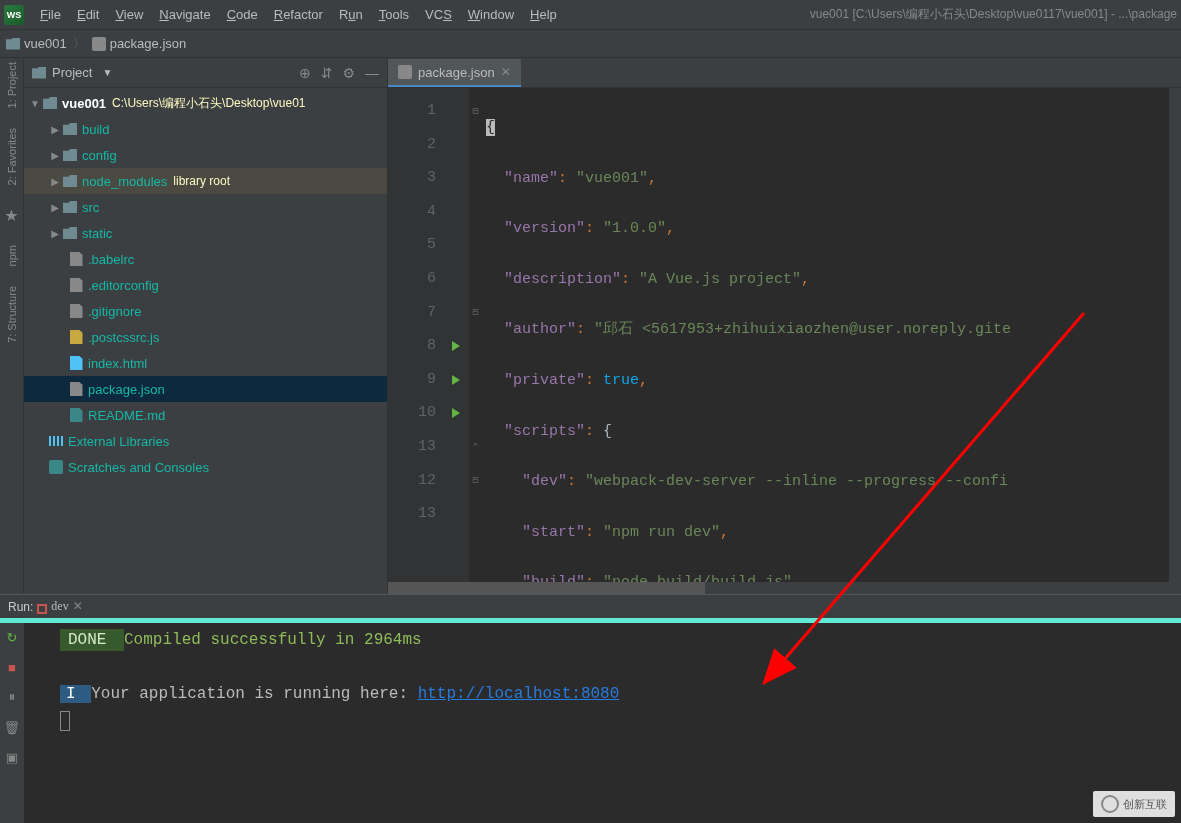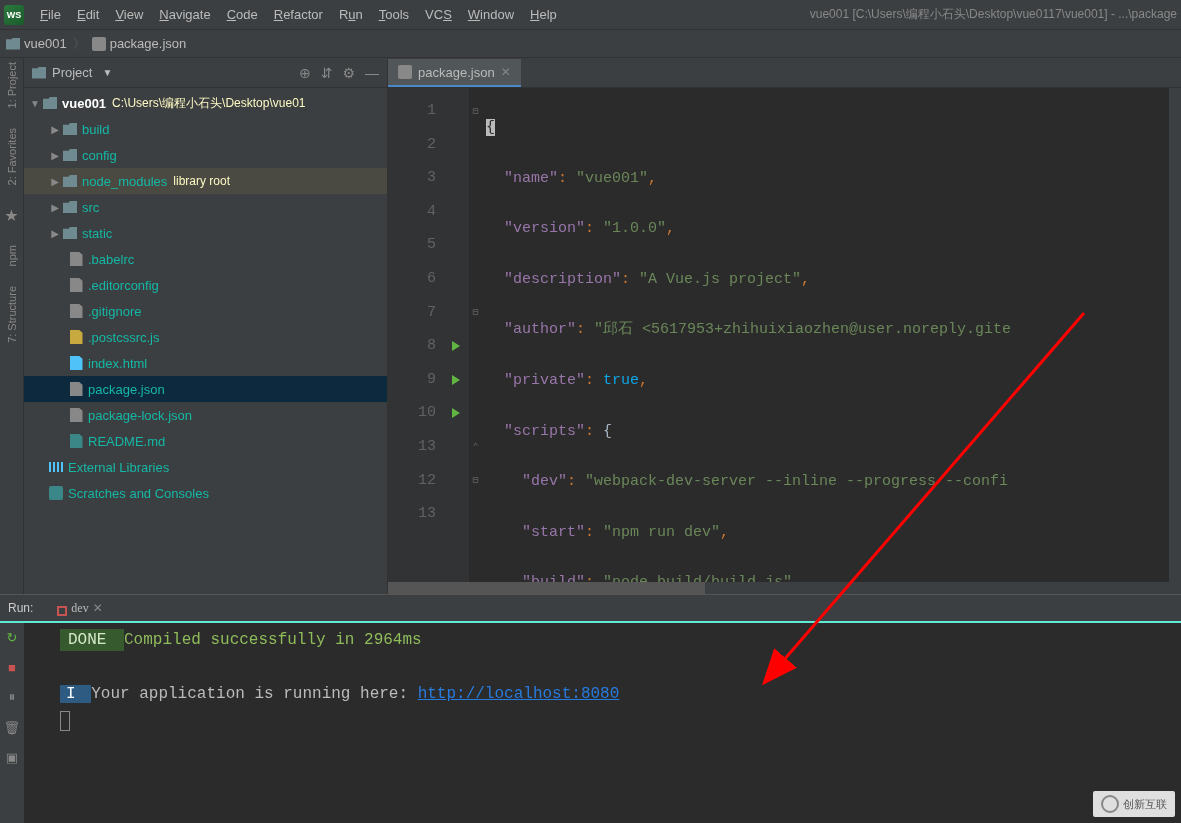--- a/index.html
+++ b/index.html
@@ -83,21 +83,21 @@
 .code .key { color:#9876aa;}
 .code .str { color:#6a8759;}
 .code .bool { color:#0ea5e9;}
 .code .punct { color:#cc7832;}
 .code .brace{color:#a9b7c6;}
 .code .cursor { background:#bbbbbb; color:#2b2b2b;}
 .bottom-panel {
   height: 229px; background:#2b2b2b; border-top:1px solid #555;
   display:flex;
 }
-.run-tab-bar{height:28px;background:#3c3f41;display:flex;align-items:center;padding:0 8px;font-size:12px;gap:24px;border-bottom:2px solid #5eead4;}
+.run-tab-bar{height:28px;background:#3c3f41;display:flex;align-items:center;padding:0 8px;font-size:12px;gap:4px;border-bottom:5px solid #5eead4;}
 .run-tab-bar .run-label{color:#ccc;}
 .run-tab-bar .config{display:flex;align-items:flex-end;gap:4px;font-family:Liberation Serif, serif;}
 .run-tab-bar .red-sq{width:10px;height:10px;border:2px solid #c75450;}
 .run-left{width:24px;background:#3c3f41;display:flex;flex-direction:column;align-items:center;padding-top:6px;gap:14px;}
 .run-left .ctl{width:16px;height:16px;display:flex;align-items:center;justify-content:center;font-size:13px;}
 .run-content{flex:1;font-family:"Consolas","Courier New",monospace;font-size:16px;padding:8px 4px;color:#bbb;position:relative;}
 .run-content .done-badge{background:#365a2e;color:#d4e8c8;padding:2px 8px;}
 .run-content .compiled{color:#8fbc5a;}
 .run-content .info-badge{background:#2e5b82;color:#fff;padding:0 6px;}
 .run-content .url{color:#287bde;text-decoration:underline;}
@@ -241,26 +241,20 @@
         <span class="name">index.html</span>
       </div>
       <div class="tree-row selected" style="padding-left:44px;">
         <span class="icon">
             <span class="file-icon"></span>
           </span>
         <span class="name">package.json</span>
       </div>
       <div class="tree-row" style="padding-left:44px;">
         <span class="icon">
-            <span class="file-icon"></span>
-          </span>
-        <span class="name">package-lock.json</span>
-      </div>
-      <div class="tree-row" style="padding-left:44px;">
-        <span class="icon">
             <span class="file-icon" style="background:#3b8686;"></span>
           </span>
         <span class="name">README.md</span>
       </div>
       <div class="tree-row" style="padding-left:24px;">
         <span class="icon">
             <span class="lib-icon"></span>
           </span>
         <span class="name">External Libraries</span>
       </div>

